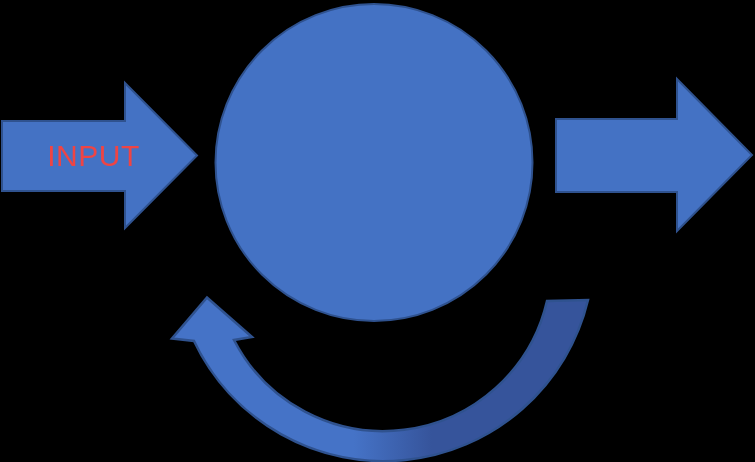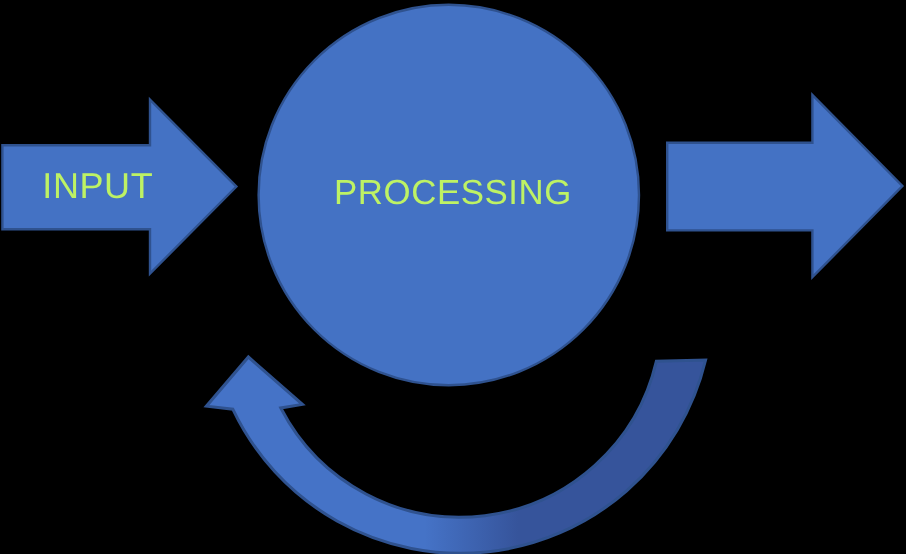--- a/index.html
+++ b/index.html
@@ -18,24 +18,25 @@
   .stage svg {
     position: absolute;
     left: 0;
     top: 0;
   }
   .label {
     position: absolute;
     display: flex;
     align-items: center;
     justify-content: center;
-    color: #bef264;
+    color: #ef4444;
     letter-spacing: 0.5px;
     user-select: none;
     white-space: nowrap;
+    margin-left: 12px;
   }
   .label-input {
     left: 2px; top: 121px; width: 159px; height: 70px;
     font-size: 30px;
   }
   .label-processing {
     left: 215px; top: 2px; width: 325px; height: 319px;
     font-size: 29px;
   }
   .label-output {
@@ -69,16 +70,15 @@
              L 172 338.5
              L 207 297.5
              L 252 337
              L 234 340
              A 168 168 0 0 0 547 301
              Z" fill="url(#arcGrad)" stroke="#2F528F" stroke-width="2.5" stroke-linejoin="miter"></path>
   </svg>
 
   <div class="label label-input">INPUT</div>
 
-  <div class="label label-processing">PROCESSING</div>
 
 
 </div>
 
 </body></html>

